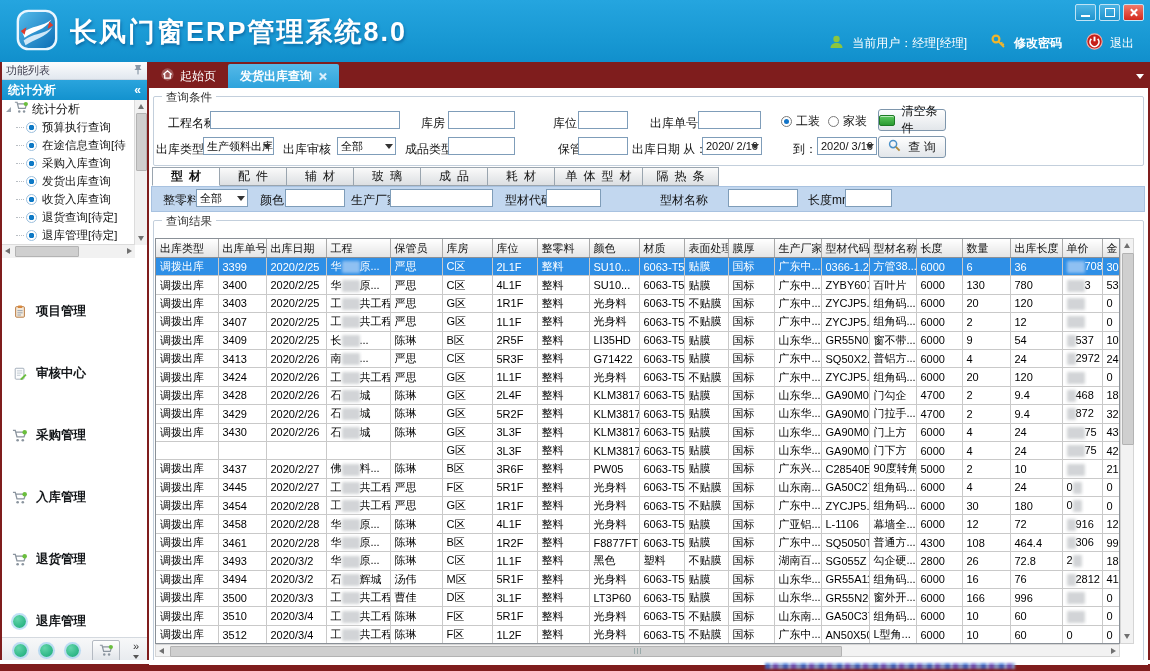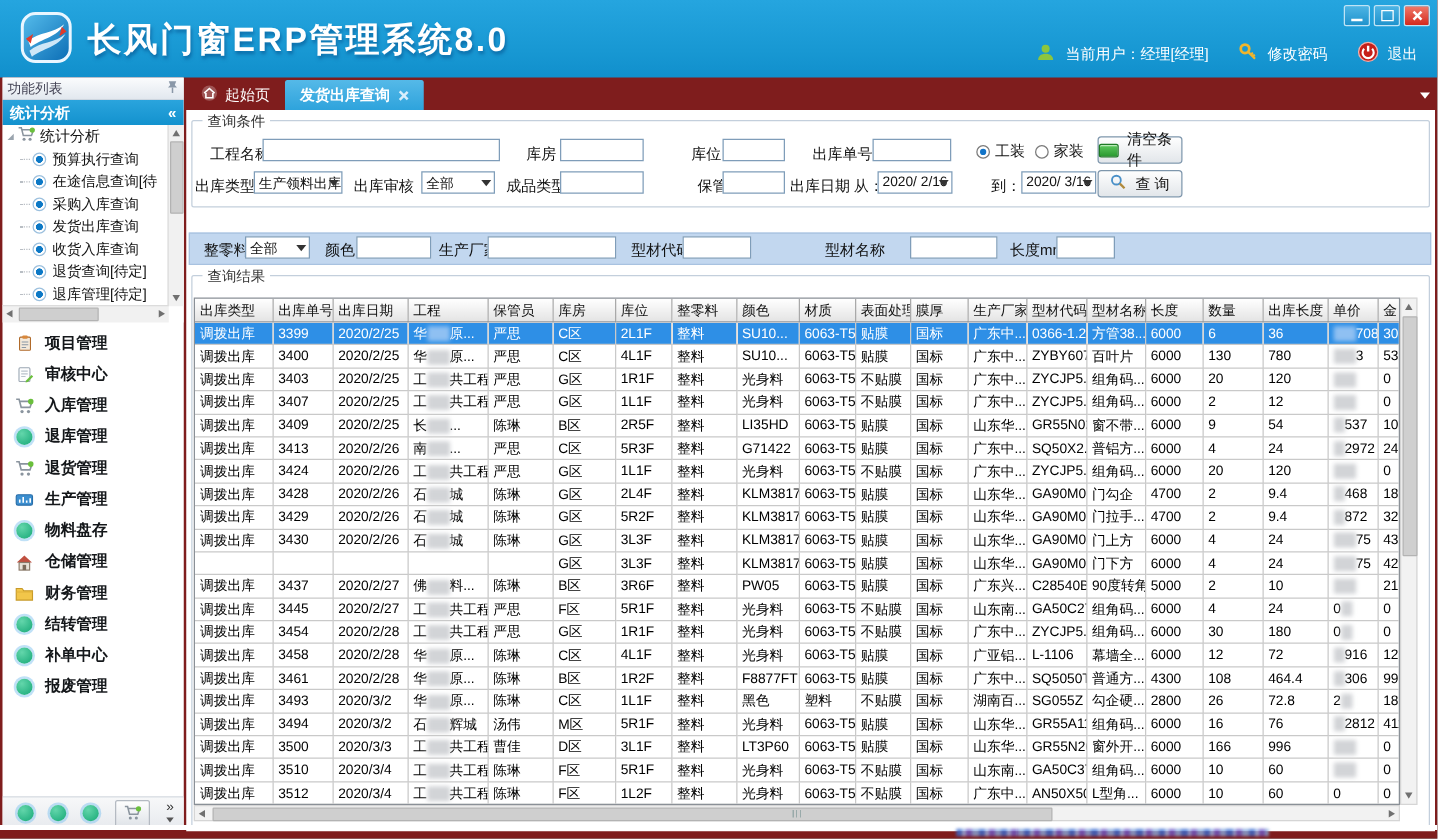--- a/index.html
+++ b/index.html
@@ -36,21 +36,21 @@
   .texp{width:0;height:0;border-left:5px solid transparent;border-bottom:5px solid #9aa4ae;margin:0 3px 0 2px;transform:rotate(0deg);}
   .tconn{width:8px;border-top:1px dotted #b9bec4;margin-right:2px;}
   .tdot{width:11px;height:11px;border-radius:50%;border:1px solid #9cc0de;flex:none;
     background:radial-gradient(circle,#0d79c6 0 2.6px,#fff 3px);margin-right:5px;box-sizing:border-box;}
   .tlabel{overflow:hidden;white-space:nowrap;}
   .vscroll-t{position:absolute;right:0;top:0;width:12px;height:145px;background:#f1f1f1;border-left:1px solid #dcdcdc;}
   .hscroll-t{position:absolute;left:0;bottom:0;width:133px;height:13px;background:#f1f1f1;border-top:1px solid #dcdcdc;}
   .thumb{position:absolute;background:#cfcfcf;border:1px solid #b3b3b3;border-radius:1px;}
   .sarr{position:absolute;width:0;height:0;}
   .menu{position:absolute;left:0;top:200px;width:145px;height:375px;}
-  .menu-item{display:flex;align-items:center;height:25px;padding-left:10px;gap:9px;font-size:12.5px;font-weight:bold;color:#14171a;cursor:pointer;}
+  .menu-item{display:flex;align-items:center;height:25px;padding-left:10px;gap:9px;font-size:12.5px;font-weight:bold;color:#14171a;cursor:pointer;margin-top:37px;}
   .gdot{width:13px;height:13px;border-radius:50%;flex:none;
     background:radial-gradient(circle at 35% 30%,#63d6ab,#15a876);box-shadow:0 0 0 2px rgba(130,195,240,.5);}
   .sbtoolbar{position:absolute;left:0;top:575px;width:145px;height:26px;background:linear-gradient(#f7f8f9,#e7eaee);
     border-top:1px solid #d4d9df;display:flex;align-items:center;gap:13px;padding-left:12px;box-sizing:border-box;}
   .toolbtn{width:26px;height:20px;border:1px solid #b4bac2;border-radius:2px;background:linear-gradient(#fefefe,#dfe3e8);
     display:flex;align-items:center;justify-content:center;}
   .ovf{color:#333;font-size:11px;line-height:9px;text-align:center;}
 
   
   .tabbar{position:absolute;left:149px;top:64px;width:999px;height:24px;display:flex;align-items:flex-end;}
@@ -146,21 +146,21 @@
           </svg>
       </span>
       <span>当前用户：经理[经理]</span>
       <span class="sep"></span>
       <span>
         <svg width="16" height="16" viewBox="0 0 16 16">
             <circle cx="5" cy="5" r="3.4" fill="none" stroke="#f0b52c" stroke-width="2.2"></circle>
             <path d="M7.5 7.5 L13 13 M11 11 l2 -1 M9.5 9.5 l2 -1" stroke="#f0b52c" stroke-width="1.8"></path>
           </svg>
       </span>
-      <span style="cursor:pointer;">修改密码</span>
+      <span style="cursor:pointer;font-weight:bold;">修改密码</span>
       <span class="sep"></span>
       <span>
         <svg width="17" height="17" viewBox="0 0 16 16">
             <circle cx="8" cy="8" r="7.2" fill="#c6201a" stroke="#f2b0ac" stroke-width="1"></circle>
             <path d="M8 3.4v4.4" stroke="#fff" stroke-width="1.8"></path>
             <path d="M5 5.6a4.2 4.2 0 1 0 6 0" fill="none" stroke="#fff" stroke-width="1.6"></path>
           </svg>
       </span>
       <span style="cursor:pointer;">退出</span>
     </div>
@@ -266,38 +266,49 @@
         </div>
         <div class="menu-item">
      <span style="width:15px;display:inline-flex;justify-content:center;">
             <svg width="15" height="14" viewBox="0 0 16 14">
               <path d="M1 1h2.5l1.8 7h7.5l1.8-5.2H4.6" fill="none" stroke="#8a949e" stroke-width="1.4"></path>
               <circle cx="6" cy="11.5" r="1.4" fill="#8a949e"></circle>
               <circle cx="11.5" cy="11.5" r="1.4" fill="#8a949e"></circle>
               <circle cx="13.5" cy="3" r="2.4" fill="#6abf3c"></circle>
             </svg>
           </span>
-          <span class="mlabel">入库管理</span>
-        </div>
-        <div class="menu-item">
-     <span style="width:15px;display:inline-flex;justify-content:center;">
-            <span class="gdot"></span>
-          </span>
-          <span class="mlabel">退库管理</span>
+          <span class="mlabel">采购管理</span>
         </div>
         <div class="menu-item">
      <span style="width:15px;display:inline-flex;justify-content:center;">
             <svg width="15" height="14" viewBox="0 0 16 14">
               <path d="M1 1h2.5l1.8 7h7.5l1.8-5.2H4.6" fill="none" stroke="#8a949e" stroke-width="1.4"></path>
               <circle cx="6" cy="11.5" r="1.4" fill="#8a949e"></circle>
               <circle cx="11.5" cy="11.5" r="1.4" fill="#8a949e"></circle>
               <circle cx="13.5" cy="3" r="2.4" fill="#6abf3c"></circle>
             </svg>
           </span>
+          <span class="mlabel">入库管理</span>
+        </div>
+        <div class="menu-item">
+     <span style="width:15px;display:inline-flex;justify-content:center;">
+            <svg width="15" height="14" viewBox="0 0 16 14">
+              <path d="M1 1h2.5l1.8 7h7.5l1.8-5.2H4.6" fill="none" stroke="#8a949e" stroke-width="1.4"></path>
+              <circle cx="6" cy="11.5" r="1.4" fill="#8a949e"></circle>
+              <circle cx="11.5" cy="11.5" r="1.4" fill="#8a949e"></circle>
+              <circle cx="13.5" cy="3" r="2.4" fill="#6abf3c"></circle>
+            </svg>
+          </span>
           <span class="mlabel">退货管理</span>
+        </div>
+        <div class="menu-item">
+     <span style="width:15px;display:inline-flex;justify-content:center;">
+            <span class="gdot"></span>
+          </span>
+          <span class="mlabel">退库管理</span>
         </div>
         <div class="menu-item">
      <span style="width:15px;display:inline-flex;justify-content:center;">
             <svg width="15" height="13" viewBox="0 0 16 14">
               <rect x="1" y="3" width="14" height="9" rx="1.5" fill="#3c8fd0" stroke="#2a6ea8"></rect>
               <path d="M4 10V7M7 10V5M10 10V8M13 10V6" stroke="#fff" stroke-width="1.4"></path>
             </svg>
           </span>
           <span class="mlabel">生产管理</span>
         </div>
@@ -436,20 +447,30 @@
     <div class="btn" style="left:729px;top:48px;width:68px;height:22px;">
       <span>
         <svg width="13" height="13" viewBox="0 0 14 14">
             <circle cx="5.5" cy="5.5" r="3.8" fill="none" stroke="#4a90c8" stroke-width="1.6"></circle>
             <path d="M8.5 8.5 L12.5 12.5" stroke="#b08a3c" stroke-width="2"></path>
           </svg>
       </span>
       <span>查  询</span>
     </div>
 
+    <div class="mtabs" id="mat-tabs">
+        <div class="mtab on" style="width:68px">型材</div>
+        <div class="mtab" style="width:67px">配件</div>
+        <div class="mtab" style="width:67px">辅材</div>
+        <div class="mtab" style="width:67px">玻璃</div>
+        <div class="mtab" style="width:67px">成品</div>
+        <div class="mtab" style="width:67px">耗材</div>
+        <div class="mtab" style="width:88px">单体型材</div>
+        <div class="mtab" style="width:76px">隔热条</div>
+      </div>
     <div class="fbar"></div>
     <span class="flabel" style="left:14px;top:104px;">整零料</span>
     <div class="combo" style="left:47px;top:101px;width:52px;">
       <span>全部</span>
         <span class="cda"></span>
     </div>
     <span class="flabel" style="left:111px;top:104px;">颜色</span>
     <input class="finput" style="left: 136px; top: 101px; width: 60px;">
     <span class="flabel" style="left:202px;top:104px;">生产厂家</span>
     <input class="finput" style="left: 241px; top: 101px; width: 103px;">

